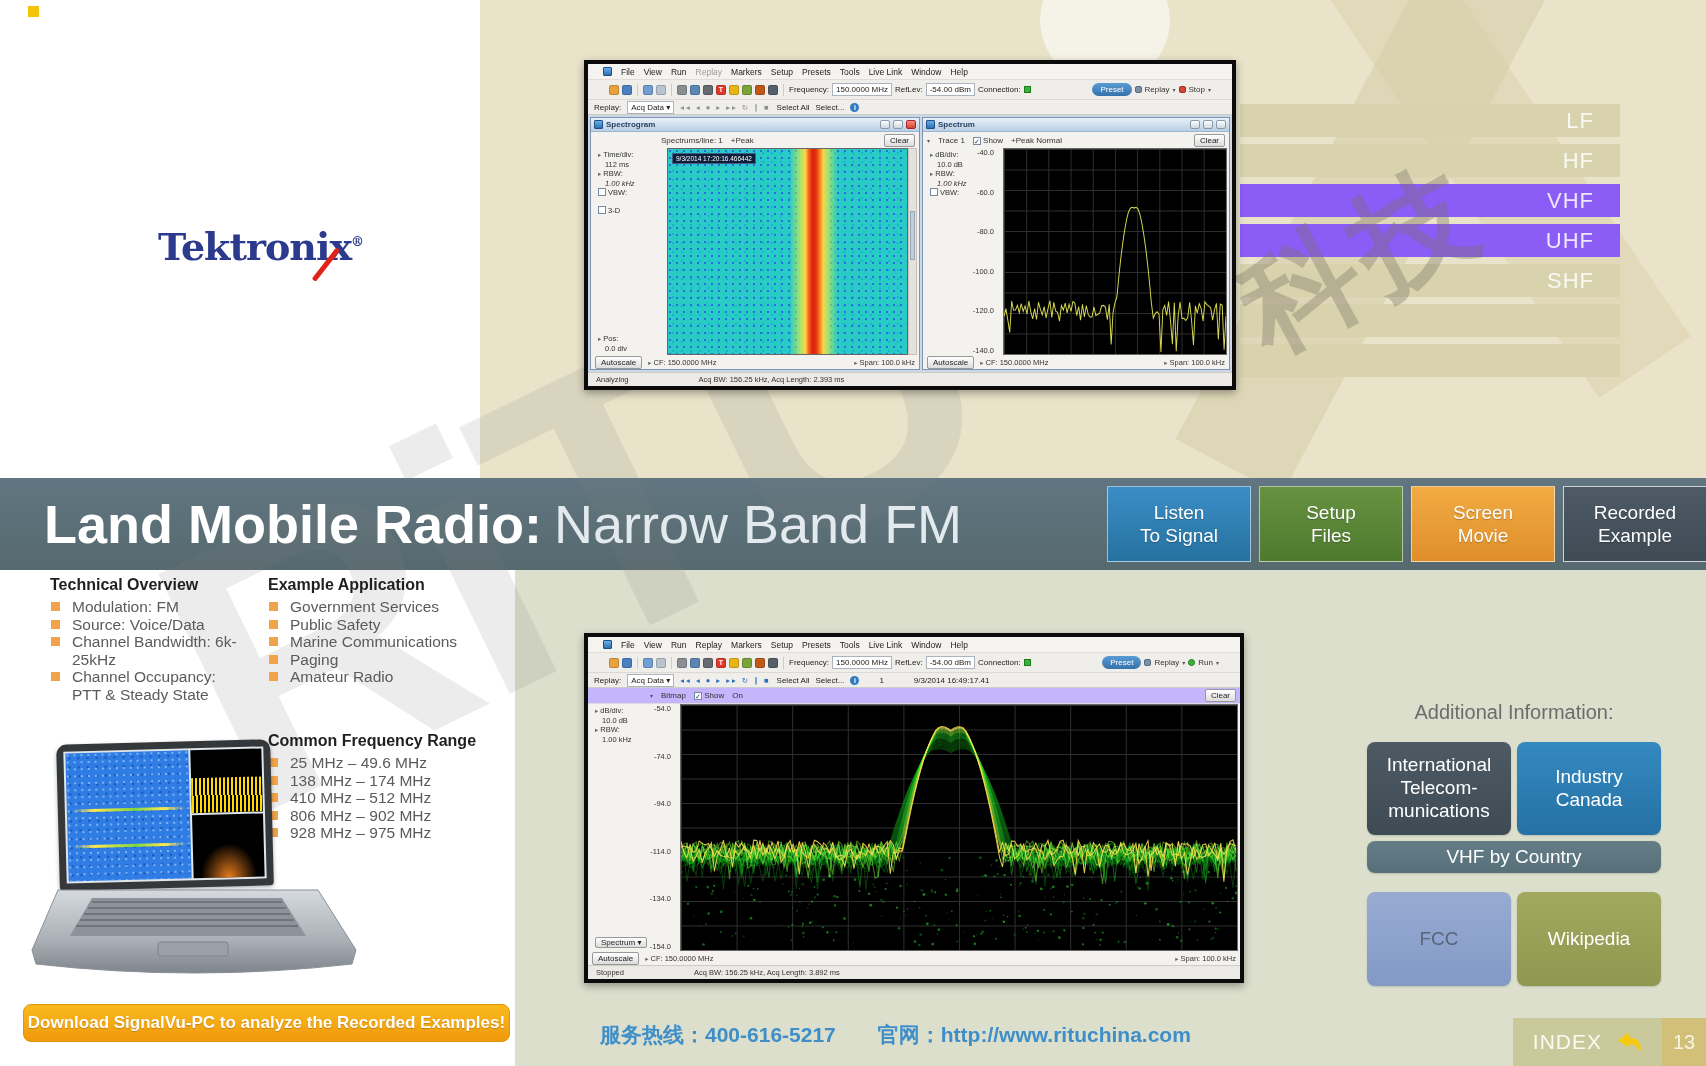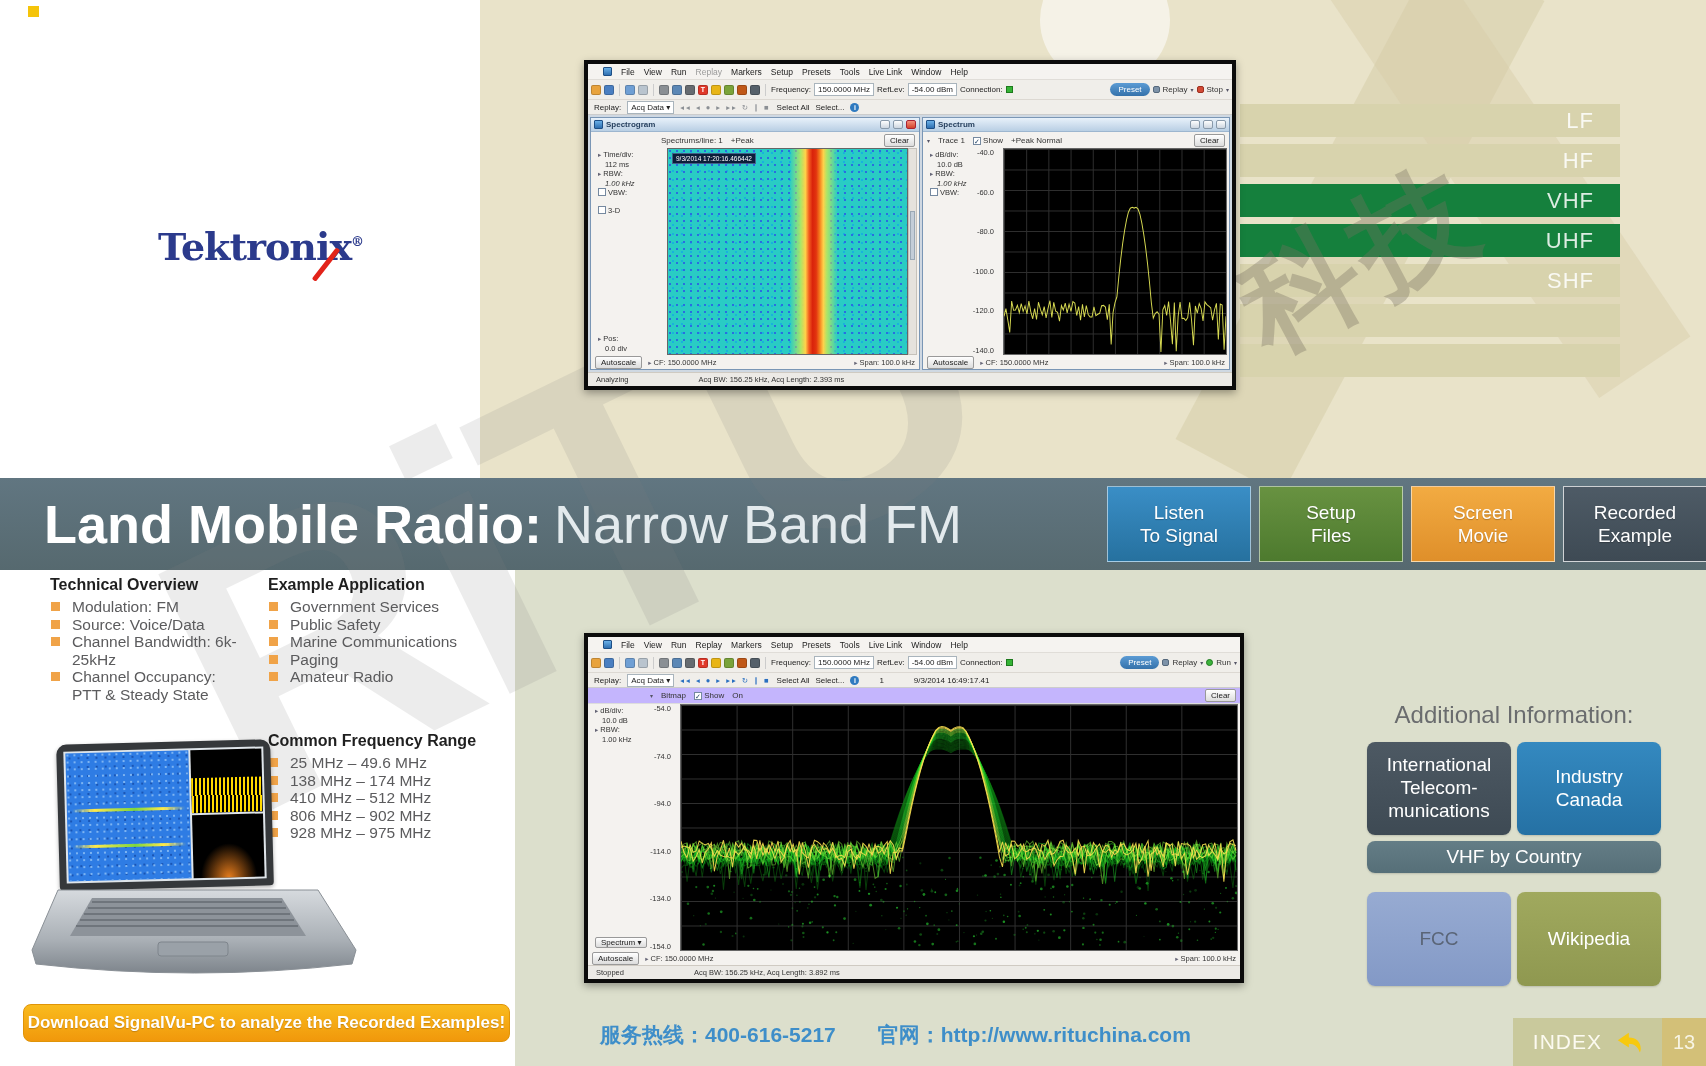--- a/index.html
+++ b/index.html
@@ -21,21 +21,21 @@
   .wm-big{left:150px;top:300px;font-size:380px;font-weight:bold;letter-spacing:-12px;
           color:rgba(125,125,125,.15);transform:rotate(-26deg);white-space:nowrap;pointer-events:none}
   .wm-cn{left:1235px;top:180px;font-size:118px;font-weight:bold;letter-spacing:8px;
          color:rgba(120,113,96,.35);transform:rotate(-28deg);white-space:nowrap;pointer-events:none}
 
   
   .bands{left:1240px;top:104px;width:380px}
   .band{height:33px;margin-bottom:7px;text-align:right;font-size:22px;line-height:33px;
         padding-right:26px;color:rgba(255,255,255,.85);letter-spacing:1px}
   .band.olive{background:#d8d3ad}
-  .band.pink{background:#15803d}
+  .band.pink{background:#8b5cf6}
 
   
   .tek{left:158px;top:224px;font-family:"DejaVu Serif","Liberation Serif",serif;font-weight:bold;
        font-size:38px;color:#2b3a8c;letter-spacing:-1px}
   .tek sup{font-size:13px;vertical-align:14px}
   .tek-slash{left:306px;top:262px;width:40px;height:5px;background:#e2231a;border-radius:2px;transform:rotate(-52deg)}
 
   
   .banner-title{left:44px;top:478px;height:92px;display:flex;align-items:center;font-size:54px;color:#fff}
   .banner-title .bt-main{font-weight:bold}
@@ -79,21 +79,21 @@
   .lt-p2{flex:1;background:radial-gradient(55% 75% at 50% 100%,rgba(240,130,30,.95),rgba(240,130,30,0) 72%) #000}
   .lt-base{position:absolute;left:0;top:148px;width:335px;height:100px}
 
   
   .dl-btn{left:23px;top:1004px;width:487px;height:38px;border-radius:8px;
           background:linear-gradient(#f9bb1e,#f1980b);border:1px solid #e09408;
           color:#fff;font-weight:bold;font-size:17px;display:flex;align-items:center;justify-content:center;
           text-shadow:0 1px 1px rgba(0,0,0,.2);cursor:pointer}
 
   
-  .ai-head{left:1367px;top:701px;width:294px;text-align:center;font-size:24px;color:#6a6c6e}
+  .ai-head{left:1367px;top:701px;width:294px;text-align:center;font-size:20px;color:#6a6c6e}
   .ai-btn{border-radius:8px;color:#fff;font-size:19px;line-height:1.2;display:flex;align-items:center;
           justify-content:center;text-align:center;white-space:pre-line;cursor:pointer;
           box-shadow:0 1px 2px rgba(0,0,0,.15)}
   #ai-intl{left:1367px;top:742px;width:144px;height:93px;background:linear-gradient(#4d5963,#3e4a54)}
   #ai-ic{left:1517px;top:742px;width:144px;height:93px;background:linear-gradient(#3489c0,#2571a4)}
   #ai-vhf{left:1367px;top:841px;width:294px;height:32px;background:linear-gradient(#647d86,#566f78)}
   #ai-fcc{left:1367px;top:892px;width:144px;height:94px;background:linear-gradient(#97abd2,#8399c6);color:#5a6577}
   #ai-wiki{left:1517px;top:892px;width:144px;height:94px;background:linear-gradient(#a0a95e,#8f9850)}
 
   
@@ -107,21 +107,21 @@
             align-items:center;justify-content:center;font-size:20px;color:#f7f4e4}
 
   
   .sv{background:#0b0b0b;padding:4px;box-shadow:0 3px 8px rgba(0,0,0,.35)}
   #svTop{left:584px;top:60px;width:652px;height:330px}
   #svBottom{left:584px;top:633px;width:660px;height:350px}
   .sv-in{width:100%;height:100%;background:#f2f0ed;display:flex;flex-direction:column;color:#222}
   .sv-menu{display:flex;align-items:center;gap:9px;padding:2px 15px;font-size:8.5px;background:#f5f3f0;height:15px}
   #svTop .sv-menu span:nth-child(5){color:#9a9a9a}
   .appico{width:9px;height:9px;background:linear-gradient(#6ab0e8,#2f6fb0);border:1px solid #1d4f86;border-radius:1px}
-  .sv-tools{display:flex;align-items:center;gap:3px;padding:0 3px;height:21px;background:#f0eeea;
+  .sv-tools{display:flex;align-items:center;gap:3px;padding:0 21px;height:21px;background:#f0eeea;
             border-top:1px solid #e0ddd8;border-bottom:1px solid #dcd8d2;font-size:8px}
   .ti{width:10px;height:10px;border-radius:2px;border:1px solid rgba(0,0,0,.18);display:flex;
       align-items:center;justify-content:center;font-size:7px;color:#fff;font-weight:bold}
   .sep{width:1px;height:12px;background:#ccc;margin:0 2px}
   .inp{background:#fff;border:1px solid #a9b4bc;padding:0 3px;font-size:8px;height:13px;line-height:12px;color:#222}
   .gsq{width:7px;height:7px;background:#35b335;border:1px solid #1d7a1d}
   .pill{background:linear-gradient(#5b9bd4,#3572ab);color:#fff;border-radius:7px;padding:0 8px;font-size:8px;
         height:13px;line-height:13px}
   .chip{display:flex;align-items:center;gap:3px;font-size:8px;color:#333}
   .dotr{width:7px;height:7px;border-radius:2px;background:#d24a35;border:1px solid #9c2f1e}

